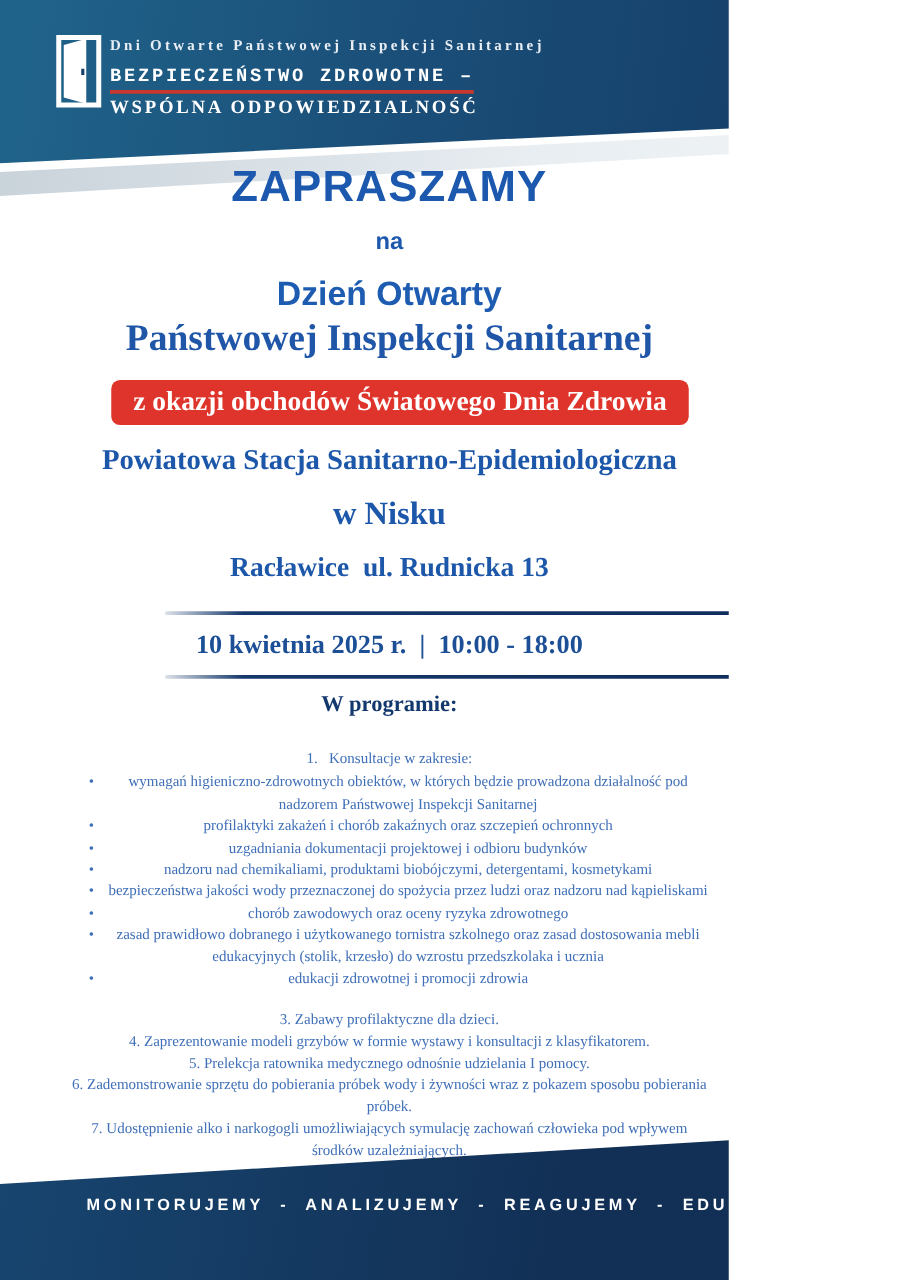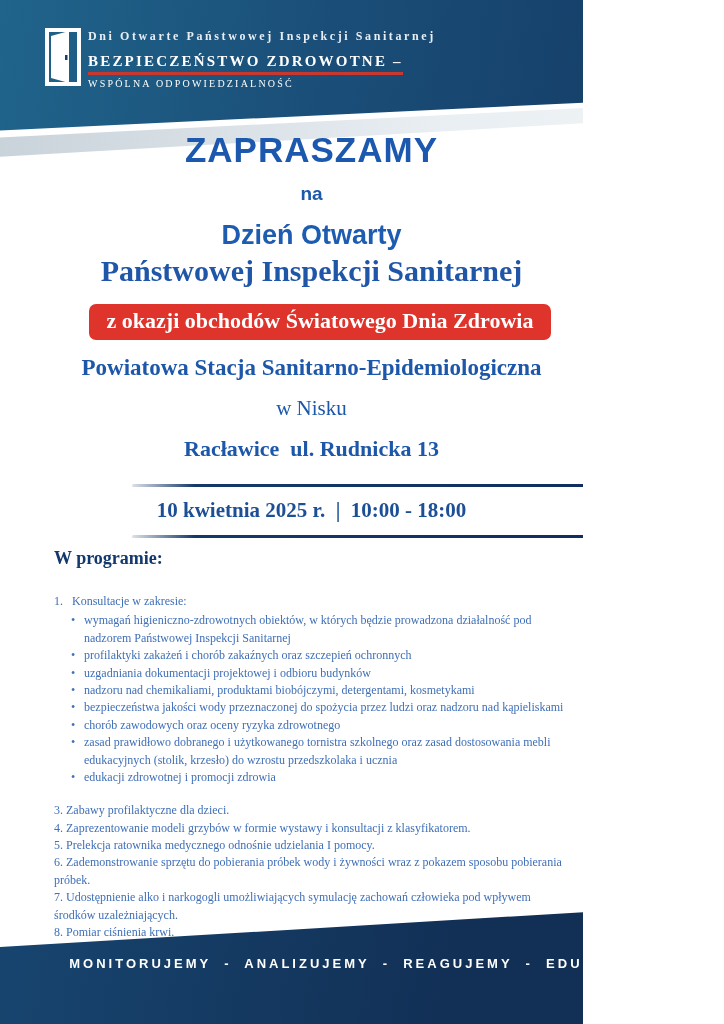--- a/index.html
+++ b/index.html
@@ -10,42 +10,42 @@
   .header-band{position:absolute;left:0;top:0;width:724px;height:150px;
     background:linear-gradient(98deg,#20648b 0%,#1a4e78 45%,#133a64 100%);
     clip-path:polygon(0 0,100% 0,100% 64%,0 87%);}
   .header-fade{position:absolute;left:0;top:0;width:724px;height:160px;
     background:linear-gradient(to right,#bcc8d1,#e3eaef 60%,#eef2f5);
     clip-path:polygon(0 86%,100% 63%,100% 72%,0 98%);opacity:.8;}
   .door-icon{position:absolute;left:44px;top:27px;}
   .header-text{position:absolute;left:88px;top:29px;color:#ffffff;}
   .header-line1{font-size:12px;font-weight:bold;letter-spacing:2.6px;color:#e8eef4;white-space:pre;}
   .header-line2{display:inline-block;margin-top:9px;font-size:15px;font-weight:bold;letter-spacing:2.2px;
-    border-bottom:3px solid #c8382e;padding-bottom:2px;white-space:pre;}
-  .header-line3{margin-top:3px;font-size:10px;font-weight:normal;letter-spacing:2.2px;white-space:pre;}
+    border-bottom:3px solid #c8382e;padding-bottom:2px;white-space:pre;font-family:Liberation Mono, monospace;}
+  .header-line3{margin-top:3px;font-size:15px;font-weight:bold;letter-spacing:2.2px;white-space:pre;}
 
   
   .main{position:relative;text-align:center;padding-top:130px;padding-left:40px;}
   .title{font-family:"Liberation Sans",sans-serif;font-weight:bold;font-size:35px;
     letter-spacing:1px;color:#1b58ae;}
   .na{margin-top:13px;font-family:"Liberation Sans",sans-serif;font-weight:bold;font-size:19px;color:#1b58ae;}
   .event1{margin-top:15px;font-family:"Liberation Sans",sans-serif;font-weight:bold;font-size:27px;color:#1d5cb0;}
   .event2{margin-top:3px;font-weight:bold;font-size:30px;color:#2056a8;}
   .occasion{display:inline-block;margin-top:16px;background:#df342b;color:#ffffff;
     font-weight:bold;font-size:22px;padding:4px 18px 6px;border-radius:7px;margin-left:17px;}
   .org1{margin-top:15px;font-weight:bold;font-size:23px;color:#1d57a9;}
-  .org2{margin-top:15px;font-weight:normal;font-size:21px;color:#1d57a9;}
+  .org2{margin-top:15px;font-weight:bold;font-size:26px;color:#1d57a9;}
   .address{margin-top:15px;font-weight:bold;font-size:22px;color:#1d57a9;white-space:pre;}
   .rule{height:3px;margin-left:92px;width:624px;border-radius:2px;
     background:linear-gradient(to right,rgba(21,56,107,.15),#15386b 10%,#0f2d5c 82%,rgba(21,56,107,.25));}
   .rule-top{margin-top:22px;}
   .datetime{padding:11px 0 12px;font-weight:bold;font-size:21px;color:#1c4f96;white-space:pre;}
 
   
-  .program{text-align:left;padding:10px 14px 0;}
+  .program{text-align:center;padding:10px 14px 0;}
   .program-heading{font-weight:bold;font-size:18px;color:#13386e;}
   .program-body{color:#3f6fb7;font-size:12px;line-height:1.45;}
   .item-first{margin-top:24px;white-space:pre-wrap;}
   .bullets{margin:2px 0 0;padding-left:30px;list-style:none;}
   .bullets li{position:relative;}
   .bullets li::before{content:"\2022";position:absolute;left:-13px;top:0;}
   .numbered{margin-top:16px;}
   .numbered div{white-space:pre-wrap;}
 
   

